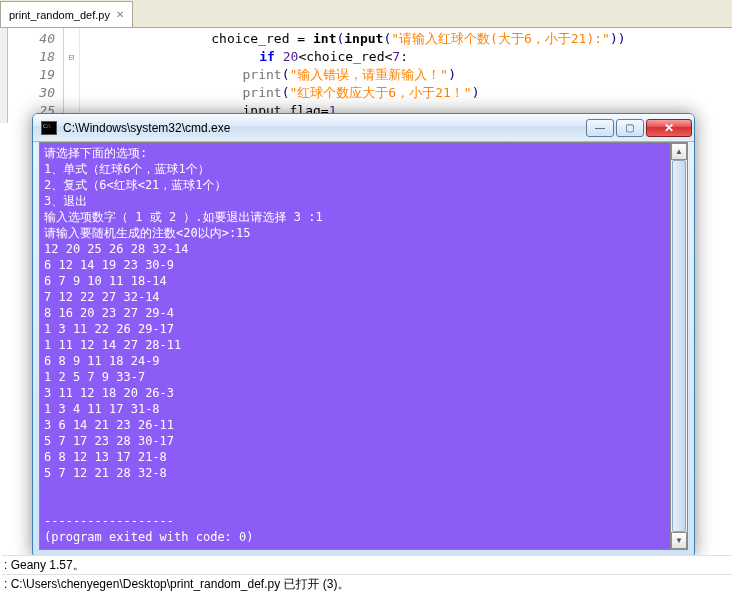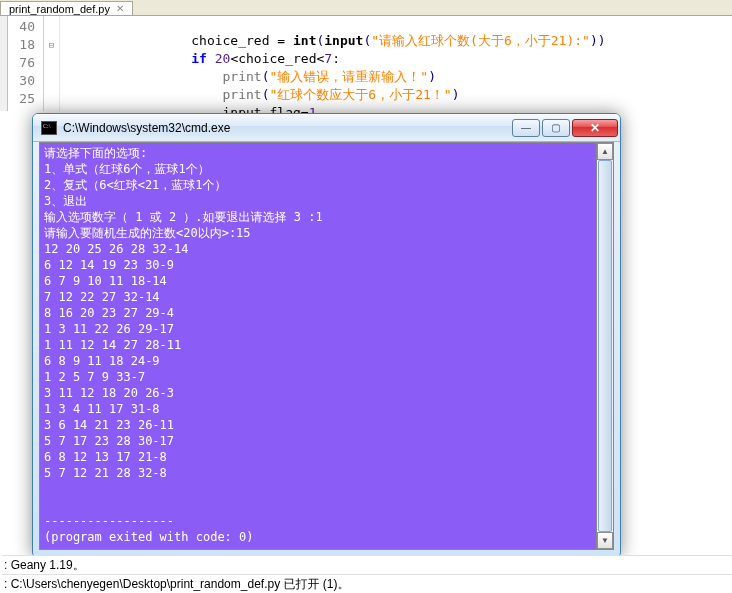--- a/index.html
+++ b/index.html
@@ -1,34 +1,34 @@
 <!DOCTYPE html>
 <html><head>
 <meta charset="utf-8">
 <style>
 * { margin:0; padding:0; box-sizing:border-box; }
 body { font-family:"Segoe UI",Tahoma,sans-serif; font-size:12px; background:#f0f0f0; width:732px; height:593px; overflow:hidden; position:relative; }
 .editor-bg { position:absolute; top:0; left:0; right:0; bottom:0; background:#fff; }
-.tab-strip { height:16px; background:#ece9d8; border-bottom:1px solid #aca899; display:flex; }
+.tab-strip { height:28px; background:#ece9d8; border-bottom:1px solid #aca899; display:flex; }
 .tab { display:flex; align-items:center; padding:2px 8px; background:#fff; border:1px solid #aca899; border-bottom:none; margin-top:1px; font-size:11px; gap:6px; }
 .tab-close { color:#888; font-size:10px; }
 .editor-area { display:flex; height:95px; background:#fff; font-family:Consolas,monospace; font-size:13px; }
 .left-edge { width:8px; background:#f0f0f0; border-right:1px solid #c0c0c0; }
-.gutter { width:36px; background:#fff; text-align:right; color:#808080; padding-right:8px; border-right:1px solid #d0d0d0; line-height:18px; padding-top:2px; }
+.gutter { width:56px; background:#fff; text-align:right; color:#808080; padding-right:8px; border-right:1px solid #d0d0d0; line-height:18px; padding-top:2px;font-style:italic; }
 .fold-col { width:16px; background:#fff; border-right:1px solid #e8e8e8; line-height:18px; padding-top:2px; text-align:center; color:#808080; font-size:9px; }
-.code { flex:1; padding-left:6px; line-height:18px; padding-top:16px; white-space:pre; }
-.kw { color:#0000ff; font-weight:bold; }
+.code { flex:1; padding-left:6px; line-height:18px; padding-top:2px; white-space:pre; }
+.kw { color:#0000ff; font-weight:bold;margin-left:48px; }
 .fn { color:#737373; }
 .bi { color:#000; font-weight:bold; }
 .id { color:#000; }
 .str { color:#ff8000; }
 .num { color:#4c1d95; }
 .pa { color:#000080; }
 .op { color:#000; }
-.cmd-window { position:absolute; top:113px; left:32px; width:589px; height:444px; box-shadow:0 0 18px rgba(0,0,0,.45); border:1px solid #3c7fb1; border-radius:6px 6px 4px 4px; overflow:hidden; background:linear-gradient(#e8f1fb,#cfe3f7); }
+.cmd-window { position:absolute; top:113px; left:32px; width:663px; height:444px; box-shadow:0 0 18px rgba(0,0,0,.45); border:1px solid #3c7fb1; border-radius:6px 6px 4px 4px; overflow:hidden; background:linear-gradient(#e8f1fb,#cfe3f7); }
 .titlebar { height:28px; display:flex; align-items:center; padding:0 2px 0 8px; background:linear-gradient(#f7fbff,#dce9f7 45%,#cde0f3 46%,#e4effa); border-bottom:1px solid #9db9d7; }
 .tb-icon { width:16px; height:14px; background:#000; border:1px solid #555; margin-right:6px; position:relative; }
 .tb-icon::after { content:"C:\\"; color:#ccc; font-size:6px; position:absolute; top:1px; left:1px; font-family:Consolas; }
 .tb-title { flex:1; font-size:12px; color:#000; }
 .tb-btns { display:flex; gap:0; }
 .tb-btn { width:28px; height:18px; border:1px solid #5a7fa0; border-radius:3px; margin-left:2px; background:linear-gradient(#f3f8fd,#cfe1f3); display:flex; align-items:center; justify-content:center; font-size:10px; color:#3a4a5a; }
 .tb-btn.close { width:46px; background:linear-gradient(#f7a0a0,#e65050 45%,#d83030 46%,#e86060); border-color:#8a2020; color:#fff; font-weight:bold; font-size:12px; }
 .cmd-inner { position:absolute; top:28px; left:6px; right:6px; bottom:6px; background:#fff; border:1px solid #888; }
 .console { position:absolute; inset:0; background:#8b5cf6; color:#fff; font-family:"NSimSun",Consolas,monospace; font-size:12px; line-height:16px; padding:2px 4px; overflow:hidden; white-space:pre; }
 .console-scroll { position:absolute; top:0; right:0; bottom:0; width:17px; background:#f0f0f0; border-left:1px solid #888; }
@@ -47,21 +47,21 @@
     <div class="tab">
       <span>print_random_def.py</span>
       <span class="tab-close">✕</span>
     </div>
   </div>
   <div class="editor-area">
     <div class="left-edge"></div>
     <div class="gutter">
       <div>40</div>
       <div>18</div>
-      <div>76</div>
+      <div>19</div>
       <div>30</div>
       <div>25</div>
     </div>
     <div class="fold-col">
       <div>&nbsp;</div>
         <div>⊟</div>
     </div>
     <div class="code"><div><span class="id">                </span><span class="id">choice_red </span><span class="op">=</span><span> </span><span class="bi">int</span><span class="pa">(</span><span class="bi">input</span><span class="pa">(</span><span class="str">"请输入红球个数(大于6，小于21):"</span><span class="pa">)</span><span class="pa">)</span></div><div><span>                </span><span class="kw">if </span><span class="num">20</span><span class="op">&lt;</span><span class="id">choice_red</span><span class="op">&lt;</span><span class="num">7</span><span class="op">:</span></div><div><span>                    </span><span class="fn">print</span><span class="pa">(</span><span class="str">"输入错误，请重新输入！"</span><span class="pa">)</span></div><div><span>                    </span><span class="fn">print</span><span class="pa">(</span><span class="str">"红球个数应大于6，小于21！"</span><span class="pa">)</span></div><div><span>                    </span><span class="id">input_flag</span><span class="op">=</span><span class="num">1</span></div></div>
   </div>
 </div>
@@ -106,15 +106,15 @@
       <div class="sb-btn">▲</div>
       <div class="sb-track">
         <div class="sb-thumb"></div>
       </div>
       <div class="sb-btn down">▼</div>
     </div>
   </div>
 </div>
 
 <div class="status-lines">
-  <div>: Geany 1.19。</div>
-  <div>: C:\Users\chenyegen\Desktop\print_random_def.py 已打开 (1)。</div>
+  <div>: Geany 1.57。</div>
+  <div>: C:\Users\chenyegen\Desktop\print_random_def.py 已打开 (3)。</div>
 </div>
 
 </body></html>

